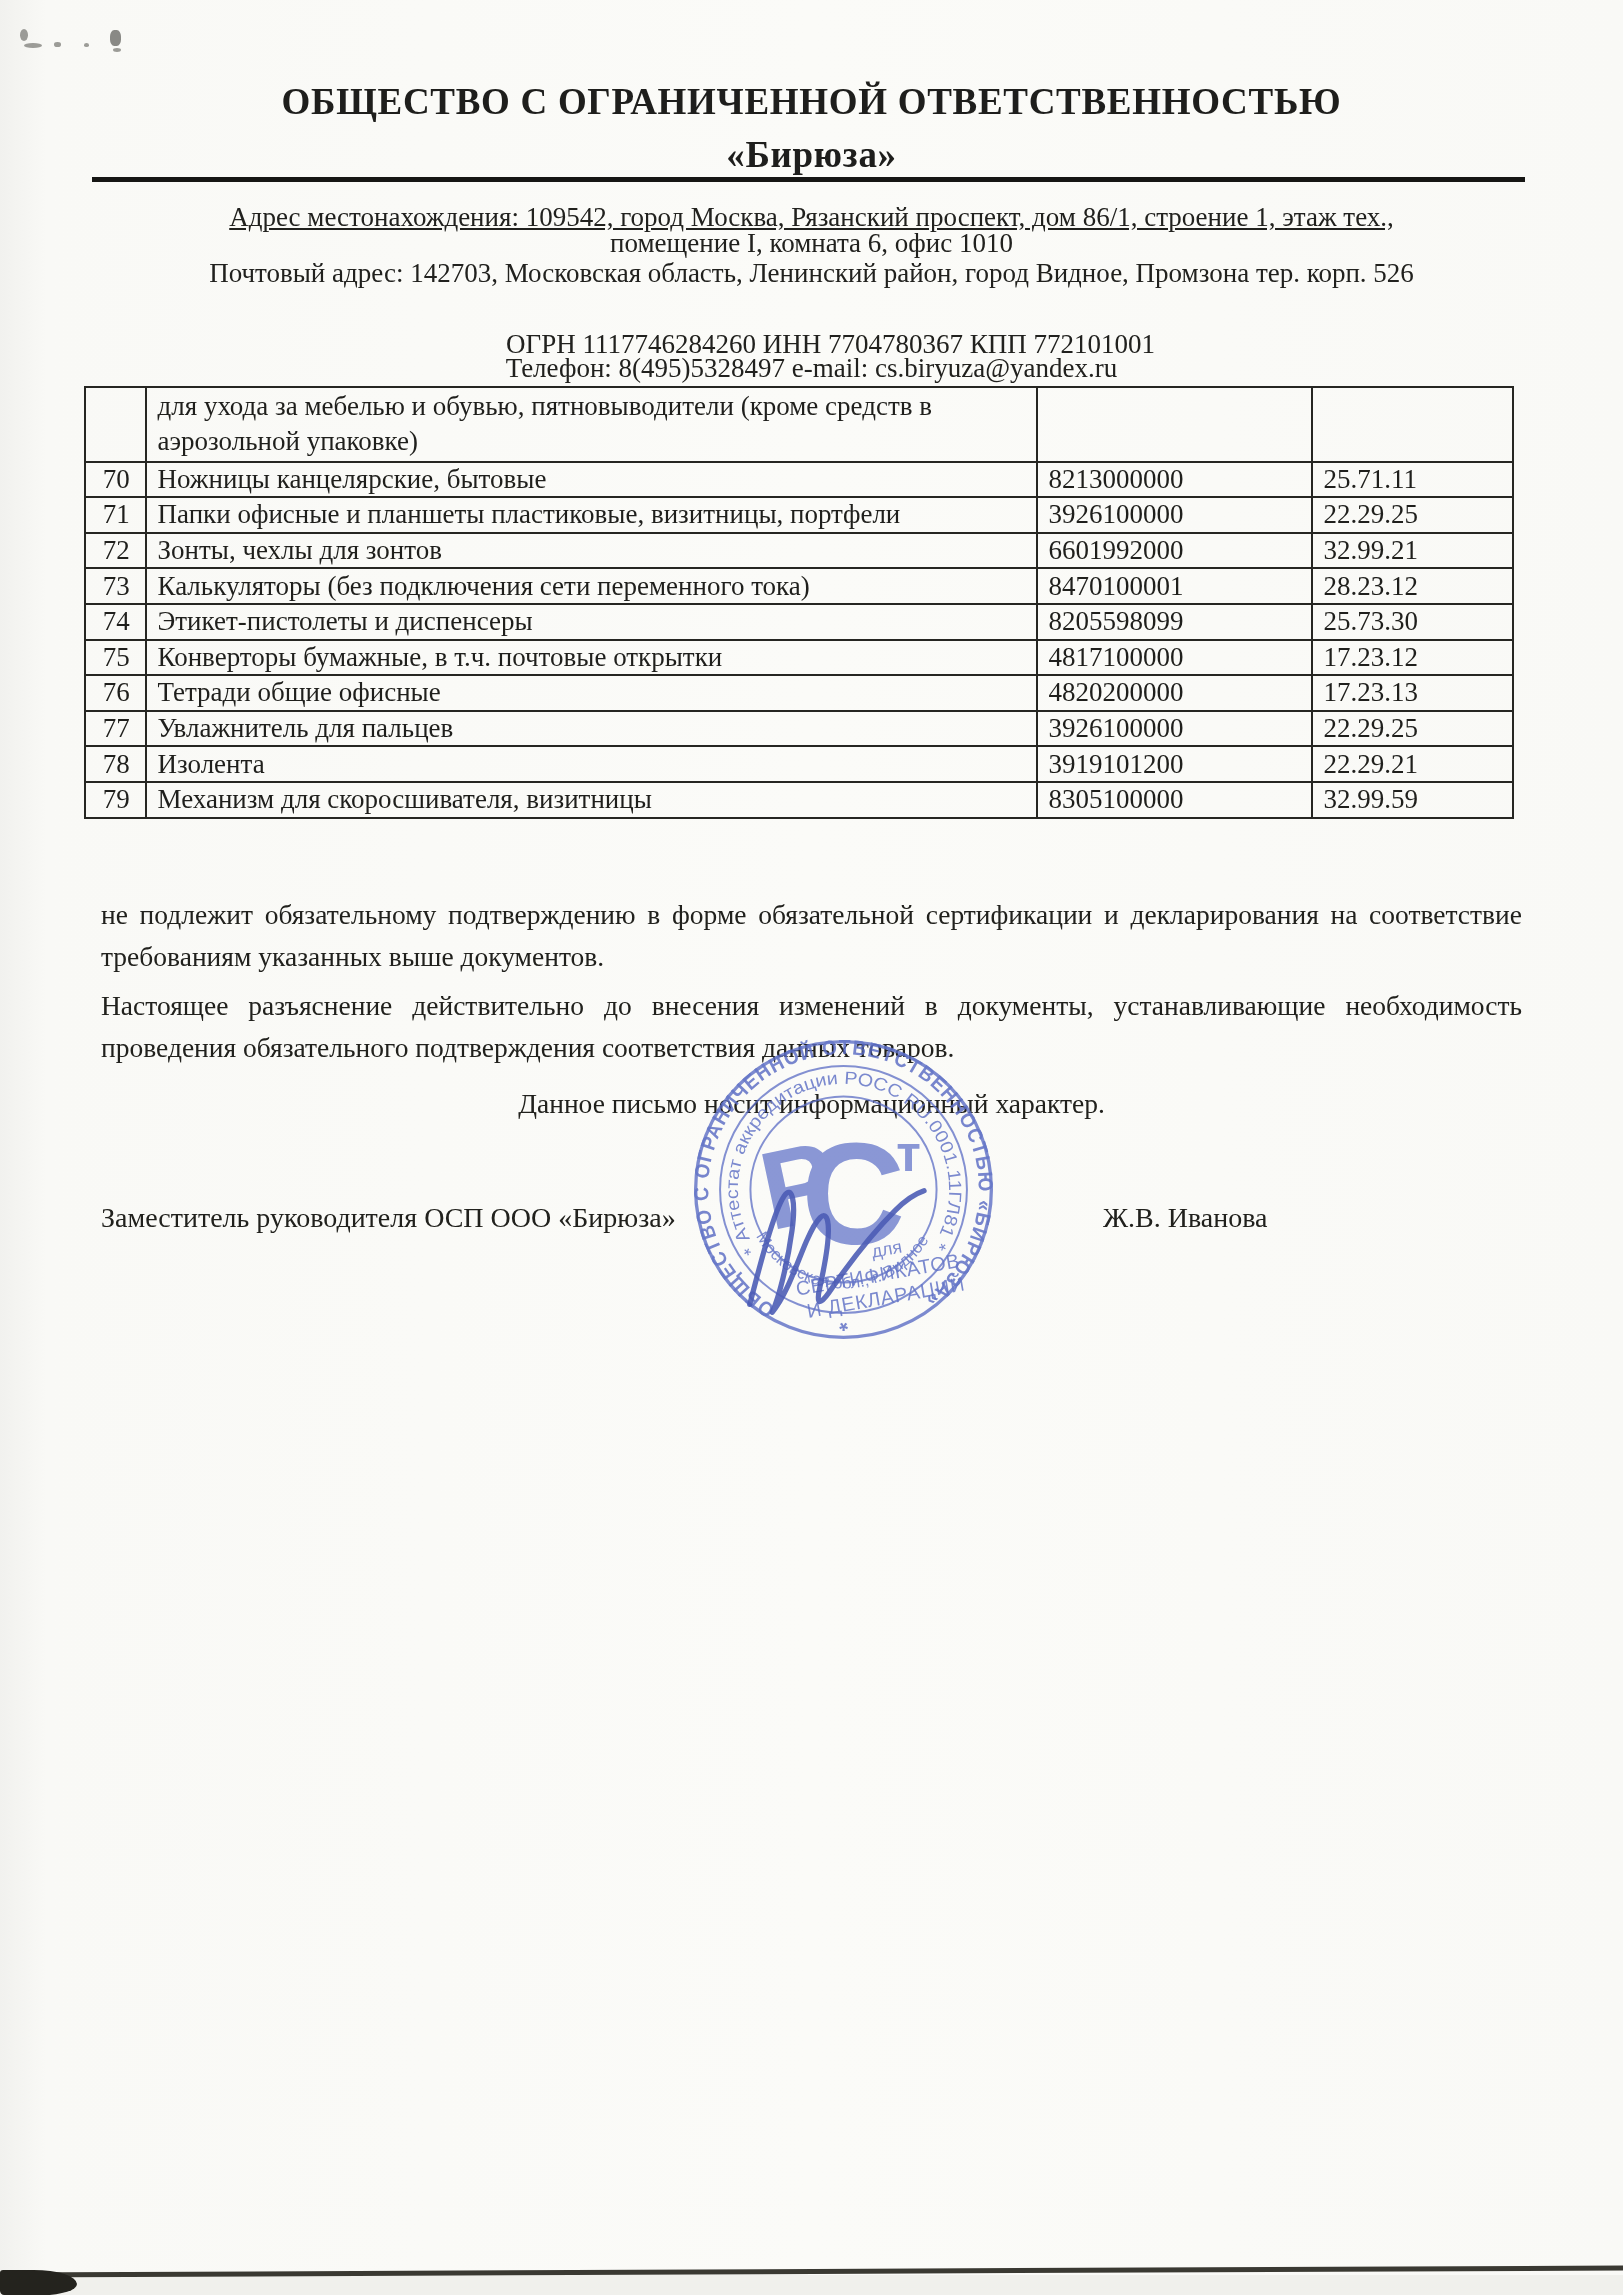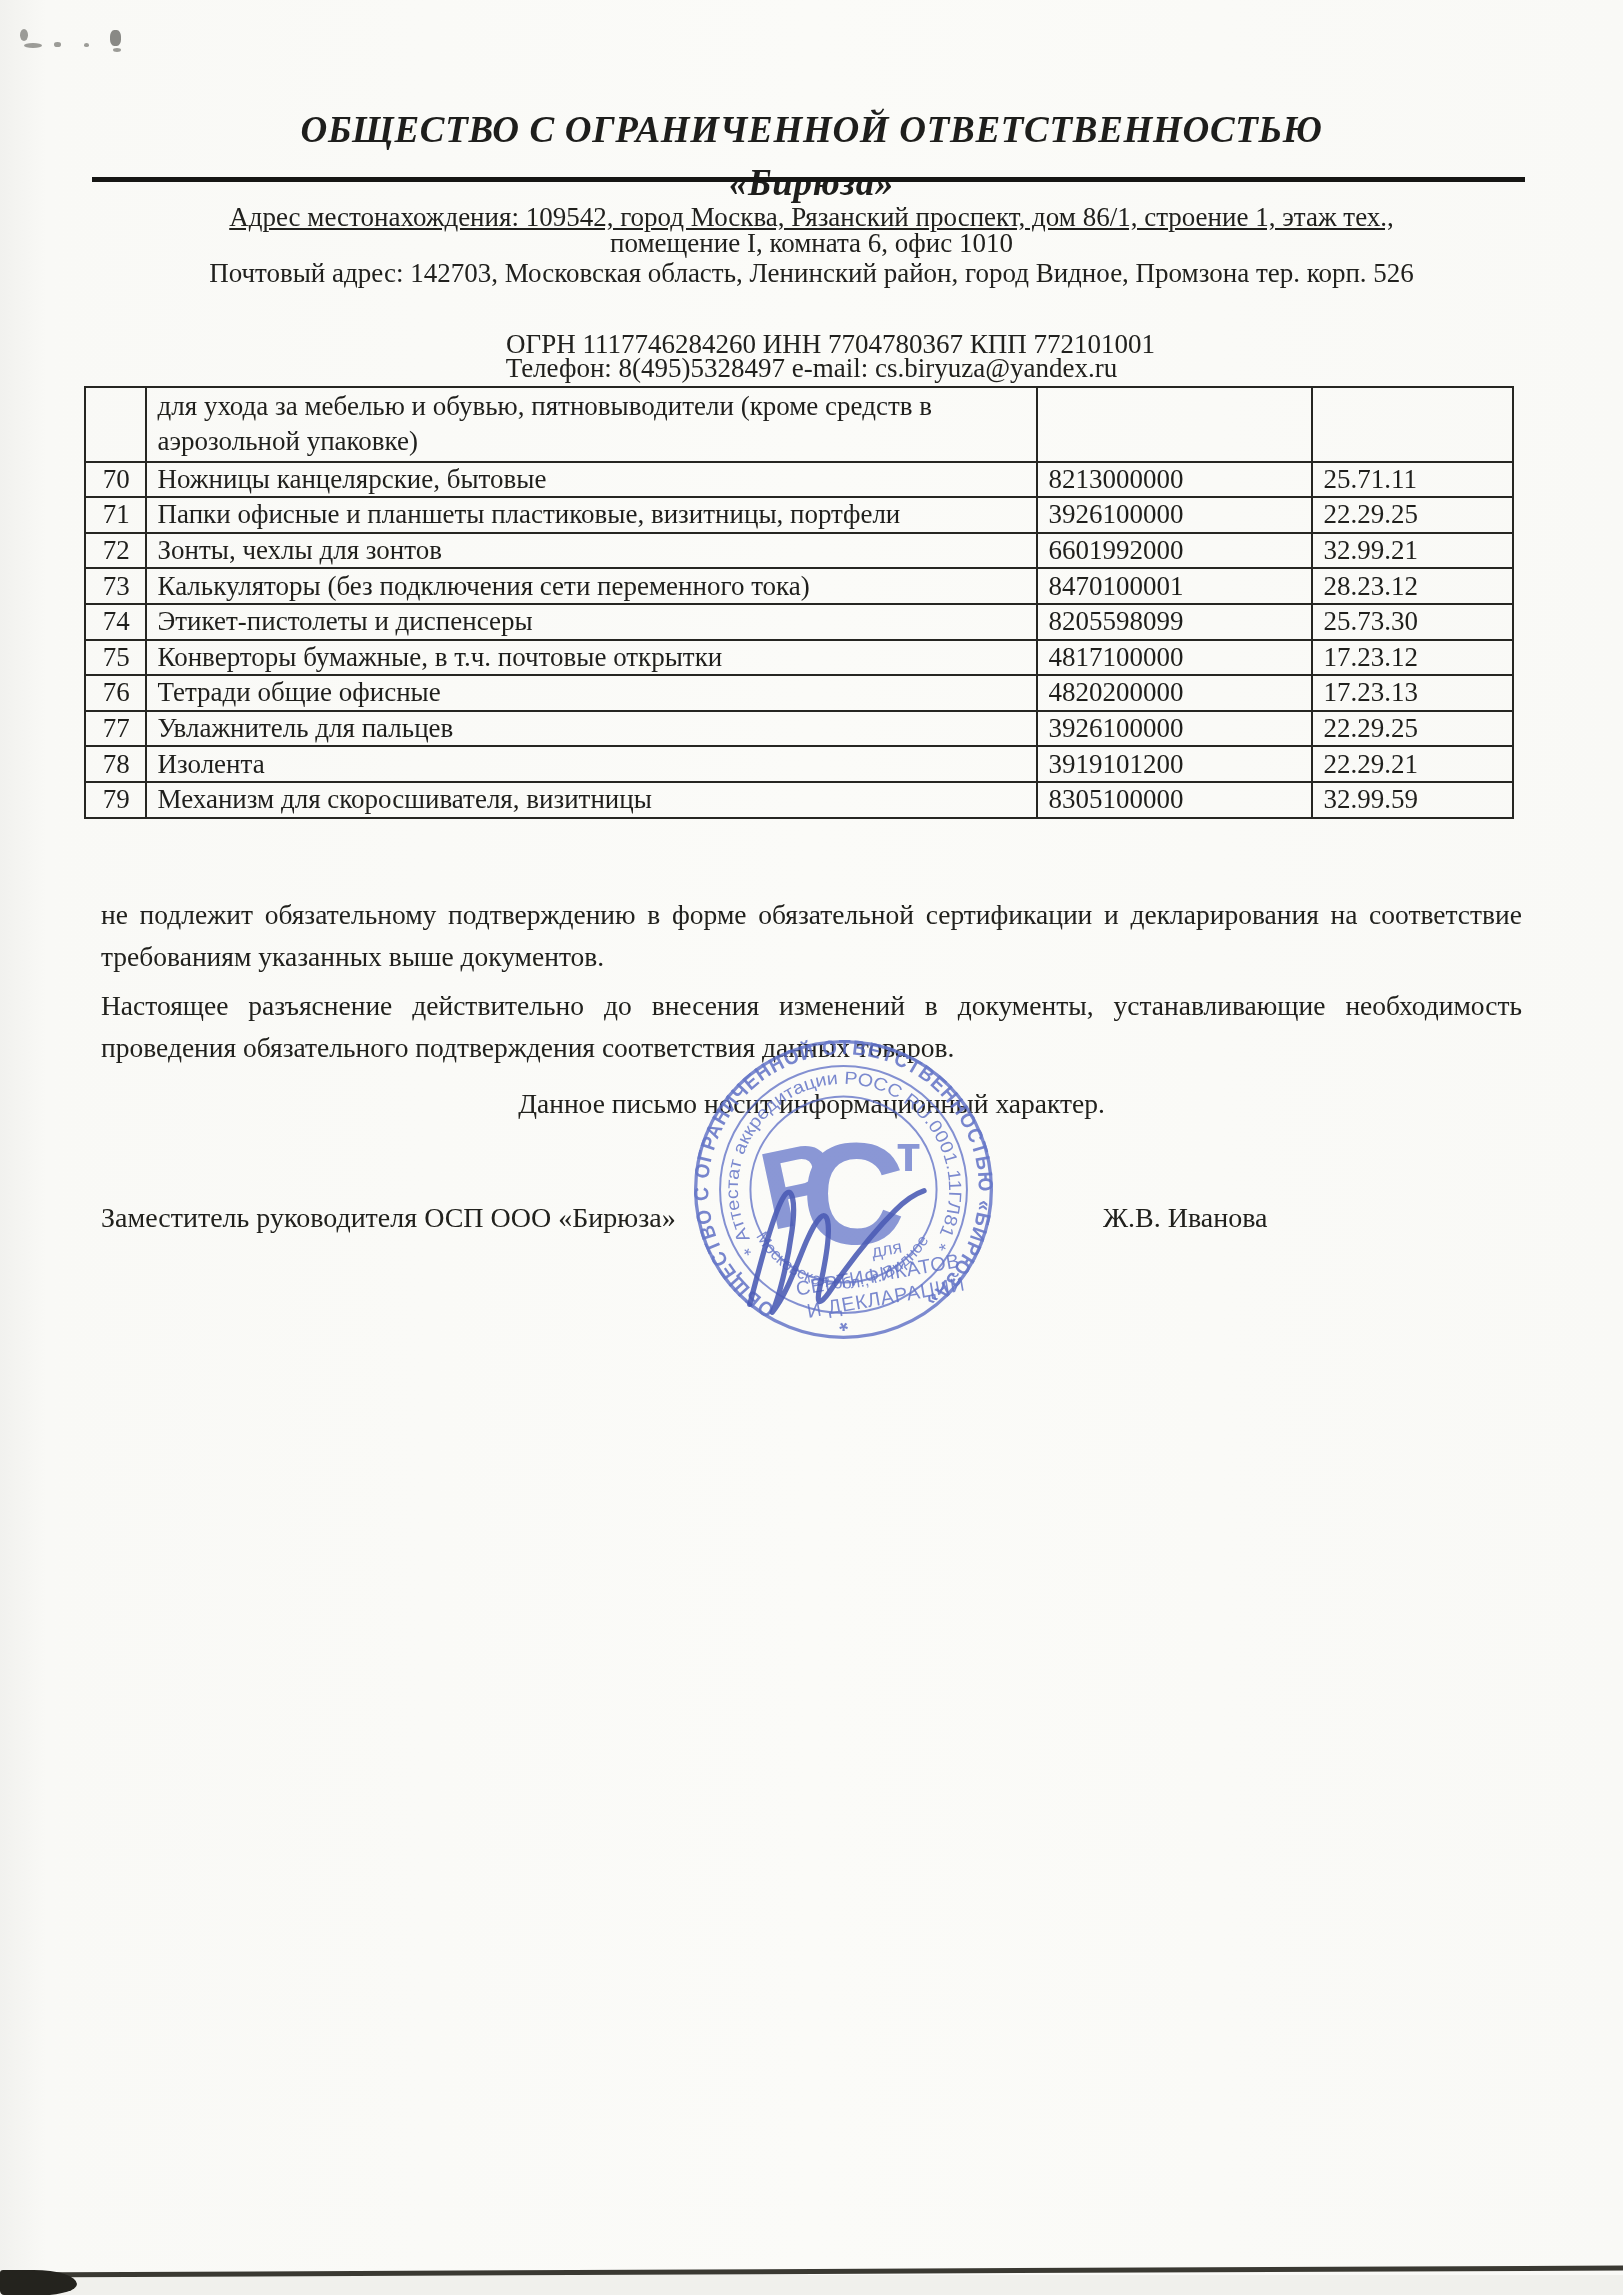--- a/index.html
+++ b/index.html
@@ -6,21 +6,21 @@
   .page{
     position:relative;
     width:1623px;height:2295px;
     margin:0 auto;
     background:linear-gradient(90deg,#f1f1ee 0px,#f9f9f6 46px,#fbfbf8 50%,#f9f9f6 100%);
     font-family:"Liberation Serif","DejaVu Serif",serif;
     color:#232320;
     overflow:hidden;
   }
   .c{position:absolute;left:0;width:100%;text-align:center;white-space:nowrap;}
-  .title{font-weight:bold;font-style:italic;font-size:37px;letter-spacing:0.7px;color:#1e1e1c;margin-top:28px;}
+  .title{font-weight:bold;font-size:37px;letter-spacing:0.7px;color:#1e1e1c;}
   .hline{position:absolute;background:#161614;}
   .addr{font-size:27px;color:#21211e;}
   
   .speck{position:absolute;background:#84847f;border-radius:50%;opacity:.8;}
   
   table.goods{
     position:absolute;left:84px;top:386px;width:1429px;
     border-collapse:collapse;table-layout:fixed;
     font-size:27px;color:#1f1f1c;border-radius:6px;
   }

